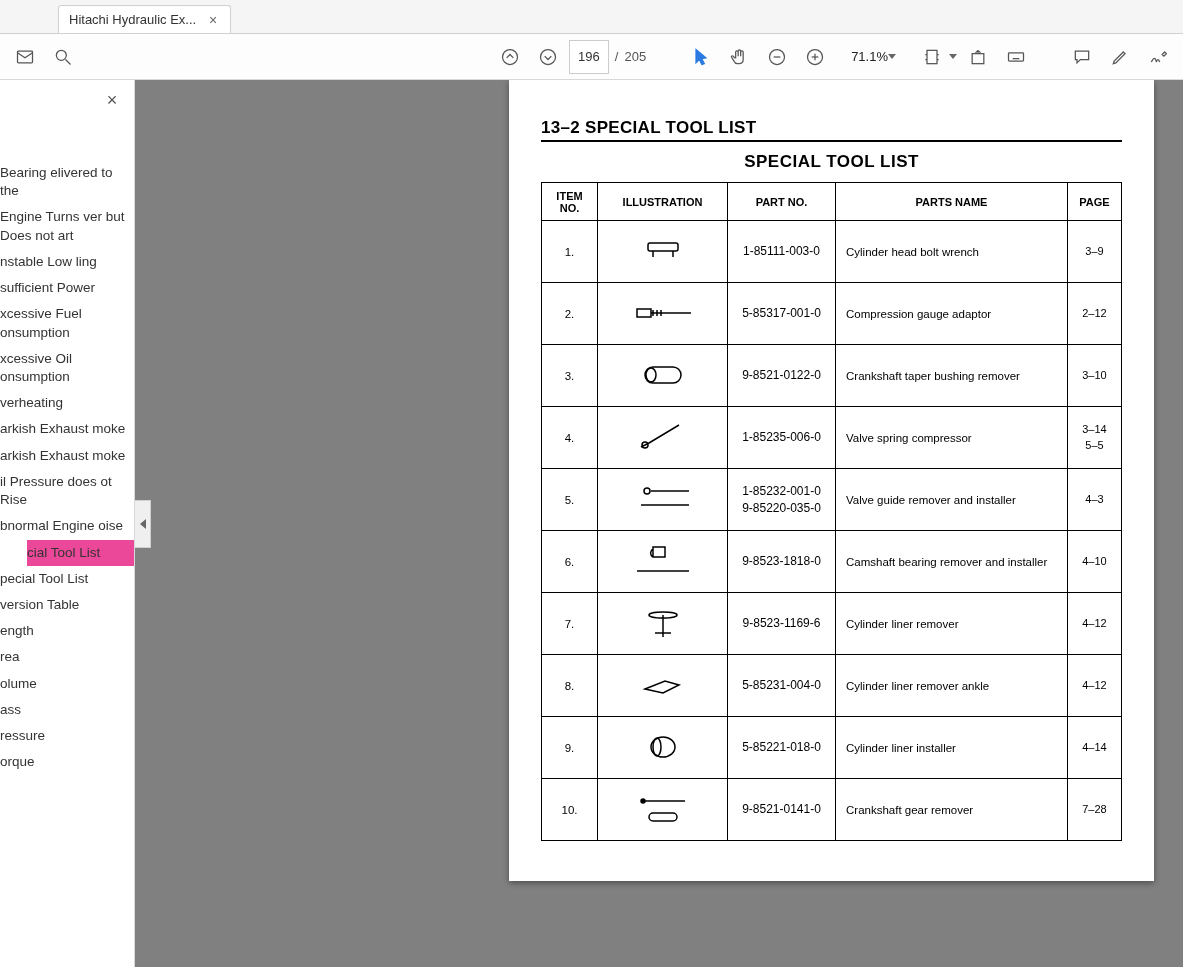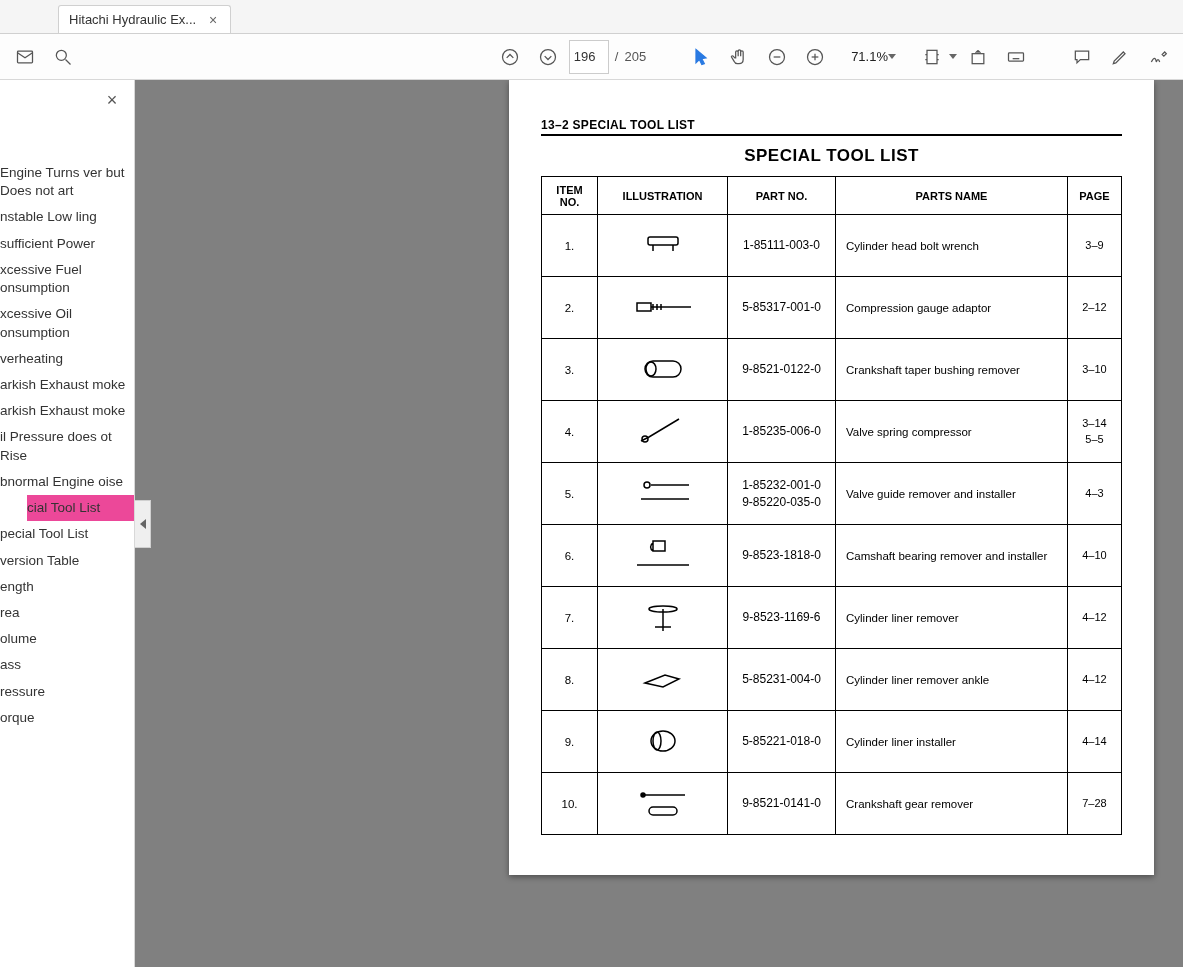--- a/index.html
+++ b/index.html
@@ -10,21 +10,21 @@
   .tab { height: 28px; background: #fff; border: 1px solid #d0d0d0; border-bottom: none; border-radius: 3px 3px 0 0; padding: 4px 10px; display: flex; align-items: center; gap: 10px; font-size: 13px; color: #333; max-width: 180px; margin-left: 48px; }
   .tab-title { white-space: nowrap; overflow: hidden; text-overflow: ellipsis; flex: 1; }
   .tab-close { width: 14px; height: 14px; display: flex; align-items: center; justify-content: center; color: #666; font-size: 14px; cursor: pointer; }
 
   
   .toolbar { height: 46px; background: #fdfdfd; border-bottom: 1px solid #d8d8d8; display: flex; align-items: center; padding: 0 8px; gap: 4px; }
   .tool-btn { width: 34px; height: 34px; display: flex; align-items: center; justify-content: center; border-radius: 3px; color: #555; cursor: pointer; }
   .tool-btn svg { width: 20px; height: 20px; stroke: #555; fill: none; stroke-width: 1.5; }
   .spacer-flex { flex: 1; }
   .page-box { display: flex; align-items: center; gap: 6px; font-size: 13px; color: #555; }
-  .page-input { width: 40px; height: 22px; text-align: left; border: 1px solid #ccc; font-size: 13px; padding: 16px 4px; color: #333; }
+  .page-input { width: 40px; height: 22px; text-align: center; border: 1px solid #ccc; font-size: 13px; padding: 16px 4px; color: #333; }
   .zoom-box { display: flex; align-items: center; margin: 0 8px; height: 26px; border: 1px solid transparent; padding: 0 6px; border-radius: 3px; cursor: pointer; }
   .caret { width: 0; height: 0; border-left: 4px solid transparent; border-right: 4px solid transparent; border-top: 5px solid #666; }
 
   
   .main { position: absolute; top: 80px; bottom: 0; left: 0; right: 0; display: flex; }
 
   
   .sidebar { width: 135px; background: #fff; border-right: 1px solid #d8d8d8; position: relative; display: flex; flex-direction: column; }
   .sidebar-header { height: 40px; display: flex; align-items: center; justify-content: flex-end; padding-right: 10px; }
   .sidebar-close { width: 24px; height: 24px; display: flex; align-items: center; justify-content: center; color: #555; font-size: 18px; cursor: pointer; }
@@ -38,21 +38,21 @@
 
   
   .collapse-handle { position: absolute; left: 135px; top: 50%; transform: translateY(-50%); width: 16px; height: 48px; background: #efefef; border: 1px solid #d0d0d0; border-left: none; display: flex; align-items: center; justify-content: center; cursor: pointer; z-index: 5; }
   .collapse-handle .tri { width: 0; height: 0; border-top: 5px solid transparent; border-bottom: 5px solid transparent; border-right: 6px solid #666; }
 
   
   .viewer { flex: 1; background: #808080; overflow: auto; position: relative; }
   .page-wrap { margin: 0 auto; width: 1000px; padding: 0 0 40px 0; position: relative; }
   .page { background: #fff; width: 645px; margin-left: 350px; margin-top: 0; box-shadow: 0 2px 6px rgba(0,0,0,0.4); padding: 38px 32px 40px 32px; font-family: Arial, Helvetica, sans-serif; color: #000; }
 
-  .page .section-header { font-size: 12px; font-weight: bold; border-bottom: 2px solid #000; padding-bottom: 2px; margin-bottom: 10px; letter-spacing: 0.3px; }
+  .page .section-header { font-size: 17px; font-weight: bold; border-bottom: 2px solid #000; padding-bottom: 2px; margin-bottom: 10px; letter-spacing: 0.3px; }
   .page .title { text-align: center; font-size: 17px; font-weight: bold; letter-spacing: 0.5px; margin: 8px 0 10px 0; }
 
   table.tool-table { width: 100%; border-collapse: collapse; font-size: 11.5px; }
   table.tool-table th, table.tool-table td { border: 1.5px solid #000; padding: 4px 6px; text-align: center; vertical-align: middle; }
   table.tool-table th { font-weight: bold; font-size: 11px; height: 38px; }
   table.tool-table td { height: 62px; }
   table.tool-table td.name-cell { text-align: left; padding-left: 10px; }
   table.tool-table td.part-cell { font-size: 12px; line-height: 1.4; }
   table.tool-table td.page-cell { font-size: 11px; line-height: 1.4; }
 
@@ -185,20 +185,21 @@
 </div>
 
 <div class="main">
 
   <div class="sidebar">
     <div class="sidebar-header">
       <div class="sidebar-close">×</div>
     </div>
     <div class="bookmarks-scroll">
       <div class="bookmarks-inner" id="bookmarks-inner">
+          <div class="bookmark-item"> Bearing elivered to the</div>
           <div class="bookmark-item"> Engine Turns ver but Does not art</div>
           <div class="bookmark-item">nstable Low ling</div>
           <div class="bookmark-item">sufficient Power</div>
           <div class="bookmark-item">xcessive Fuel onsumption</div>
           <div class="bookmark-item">xcessive Oil onsumption</div>
           <div class="bookmark-item">verheating</div>
           <div class="bookmark-item">arkish Exhaust moke</div>
           <div class="bookmark-item">arkish Exhaust moke</div>
           <div class="bookmark-item">il Pressure does ot Rise</div>
           <div class="bookmark-item">bnormal Engine oise</div>

